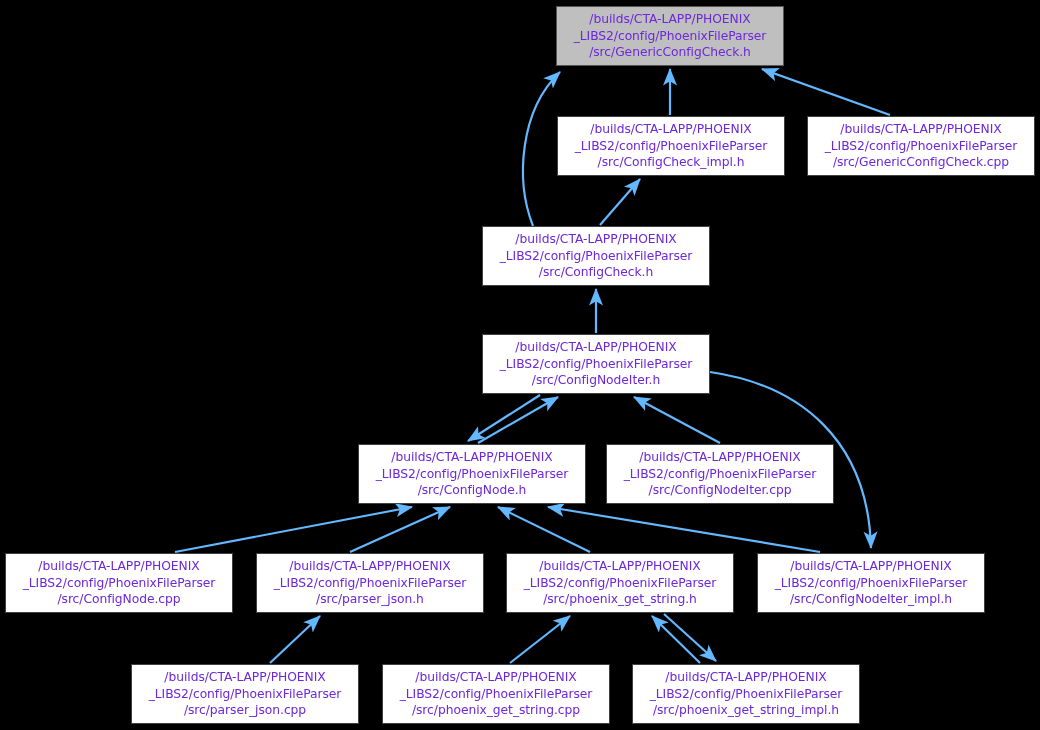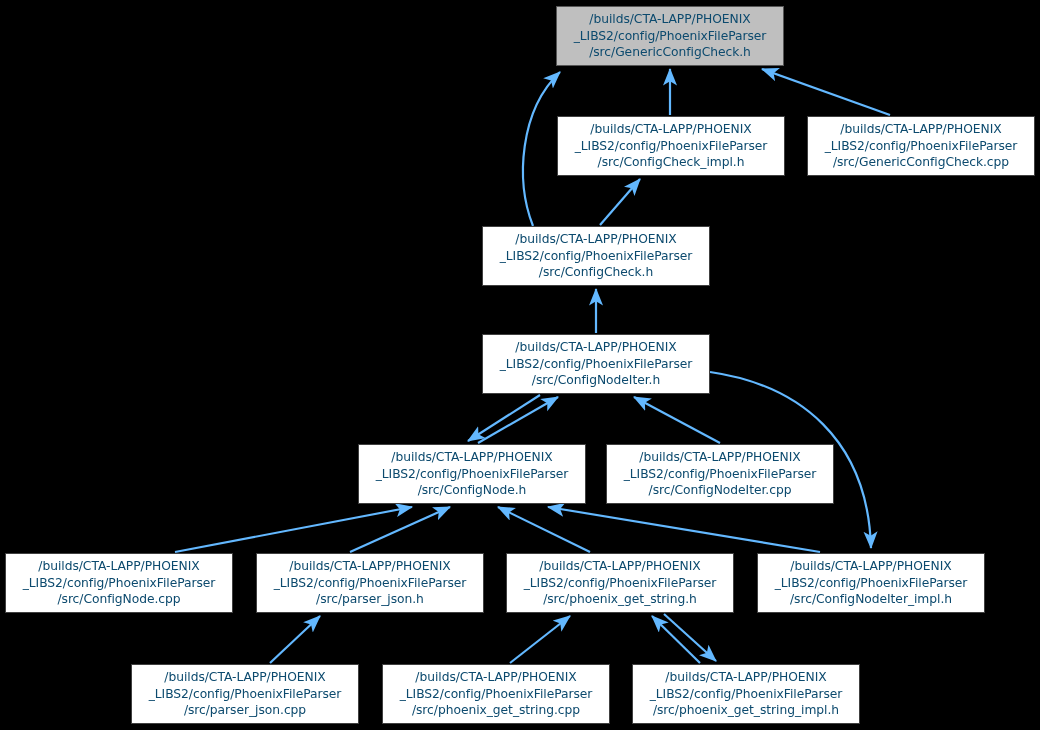--- a/index.html
+++ b/index.html
@@ -25,21 +25,21 @@
   }
   .node {
     position: absolute;
     box-sizing: border-box;
     background: #ffffff;
     border: 1px solid #404040;
     display: flex;
     align-items: center;
     justify-content: center;
     text-align: center;
-    color: #0c4a6e;
+    color: #6d28d9;
     font-size: 12.3px;
     line-height: 16.6px;
     letter-spacing: -0.05px;
     white-space: pre-line;
     z-index: 2;
   }
   .node.root {
     background: #bfbfbf;
     border: 1px solid #565656;
   }

